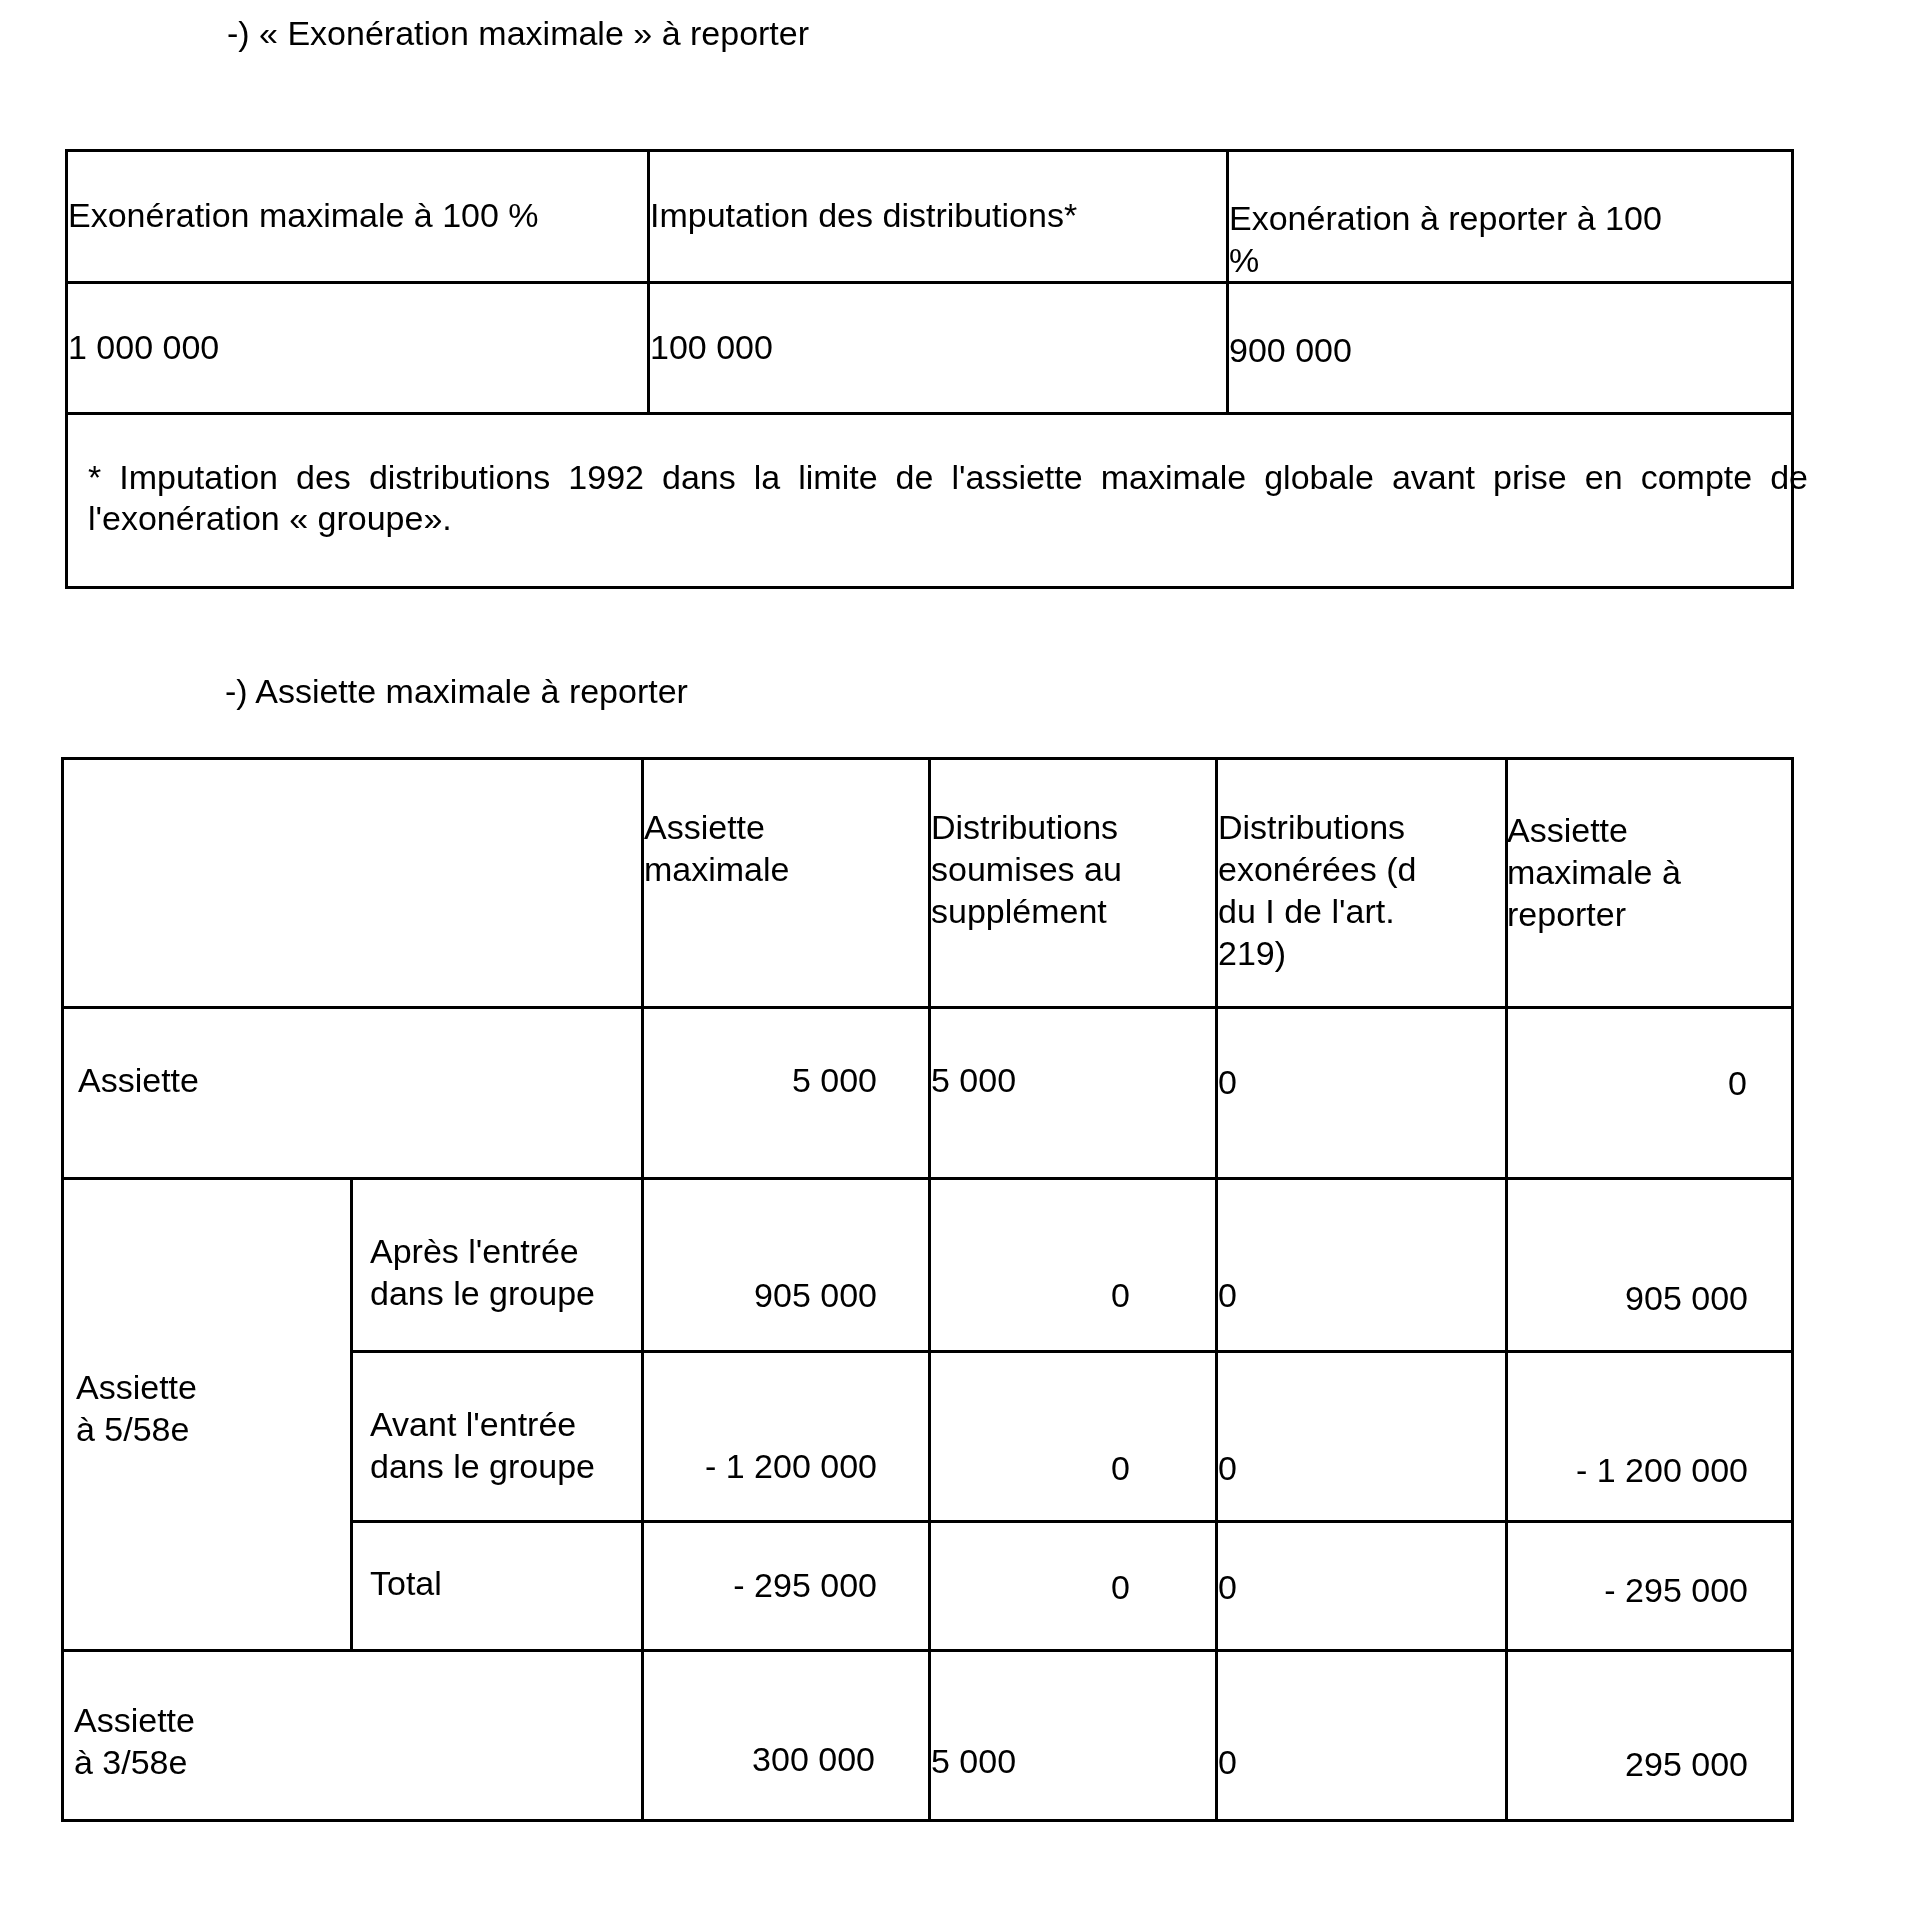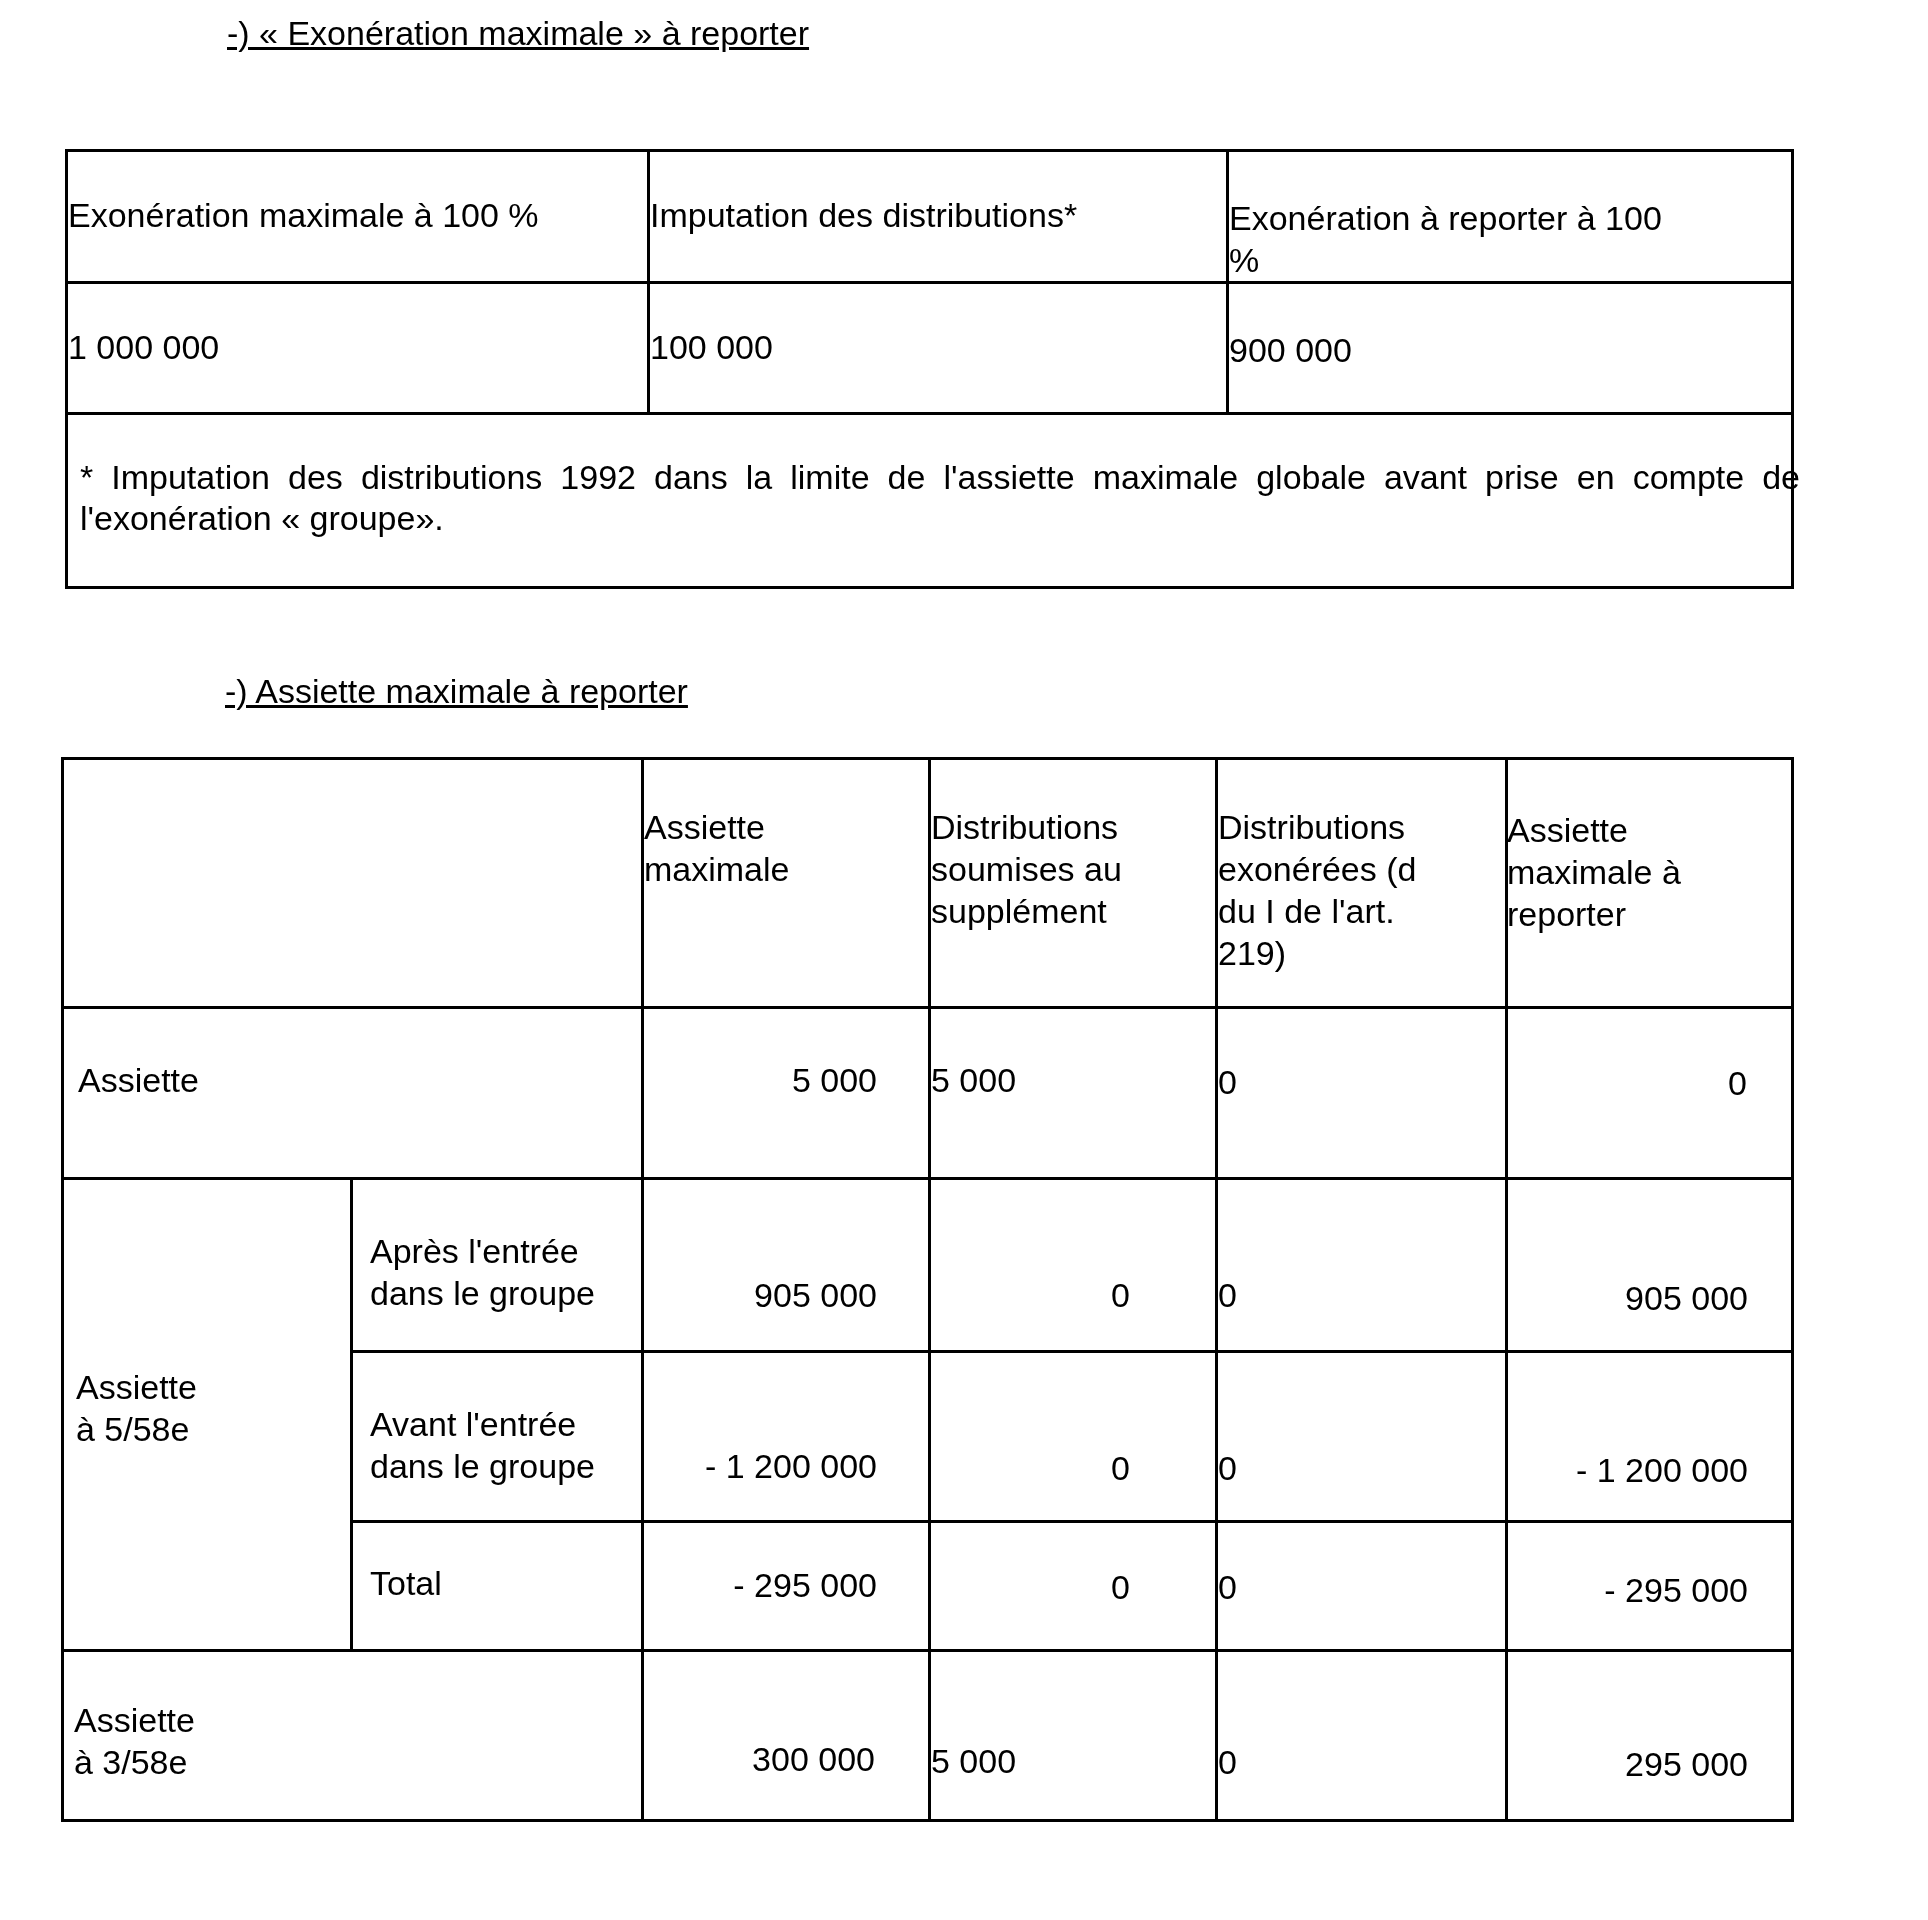--- a/index.html
+++ b/index.html
@@ -1,24 +1,24 @@
 <!DOCTYPE html>
 <html><head>
 <meta charset="utf-8">
 <style>
   html, body { margin:0; padding:0; background:#ffffff; }
   body { width:1929px; height:1920px; position:relative; overflow:hidden;
          font-family:"Liberation Sans", sans-serif; color:#000; }
-  .heading { position:absolute; font-size:34px; white-space:nowrap;text-decoration:underline; }
+  .heading { position:absolute; font-size:34px; white-space:nowrap; }
   .line { position:absolute; background:#000; }
   .cell { position:absolute; font-size:34px; line-height:42px; box-sizing:border-box; }
   .c { text-align:left; }
   .r { text-align:right; }
   .l { text-align:left; }
-  .footnote { position:absolute; font-size:34px; line-height:41px; text-align:justify; text-align-last:left; }
+  .footnote { position:absolute; font-size:34px; line-height:41px; text-align:justify; text-align-last:left;margin-left:8px; }
 </style>
 </head>
 <body>
 
 <div class="heading" style="left:227px; top:13.7px;">-) « Exonération maximale » à reporter</div>
 
 <div>
 
   <div class="line" style="left:65px; top:149px; width:1729px; height:2.9px;"></div>
   <div class="line" style="left:65px; top:281px; width:1729px; height:2.9px;"></div>

